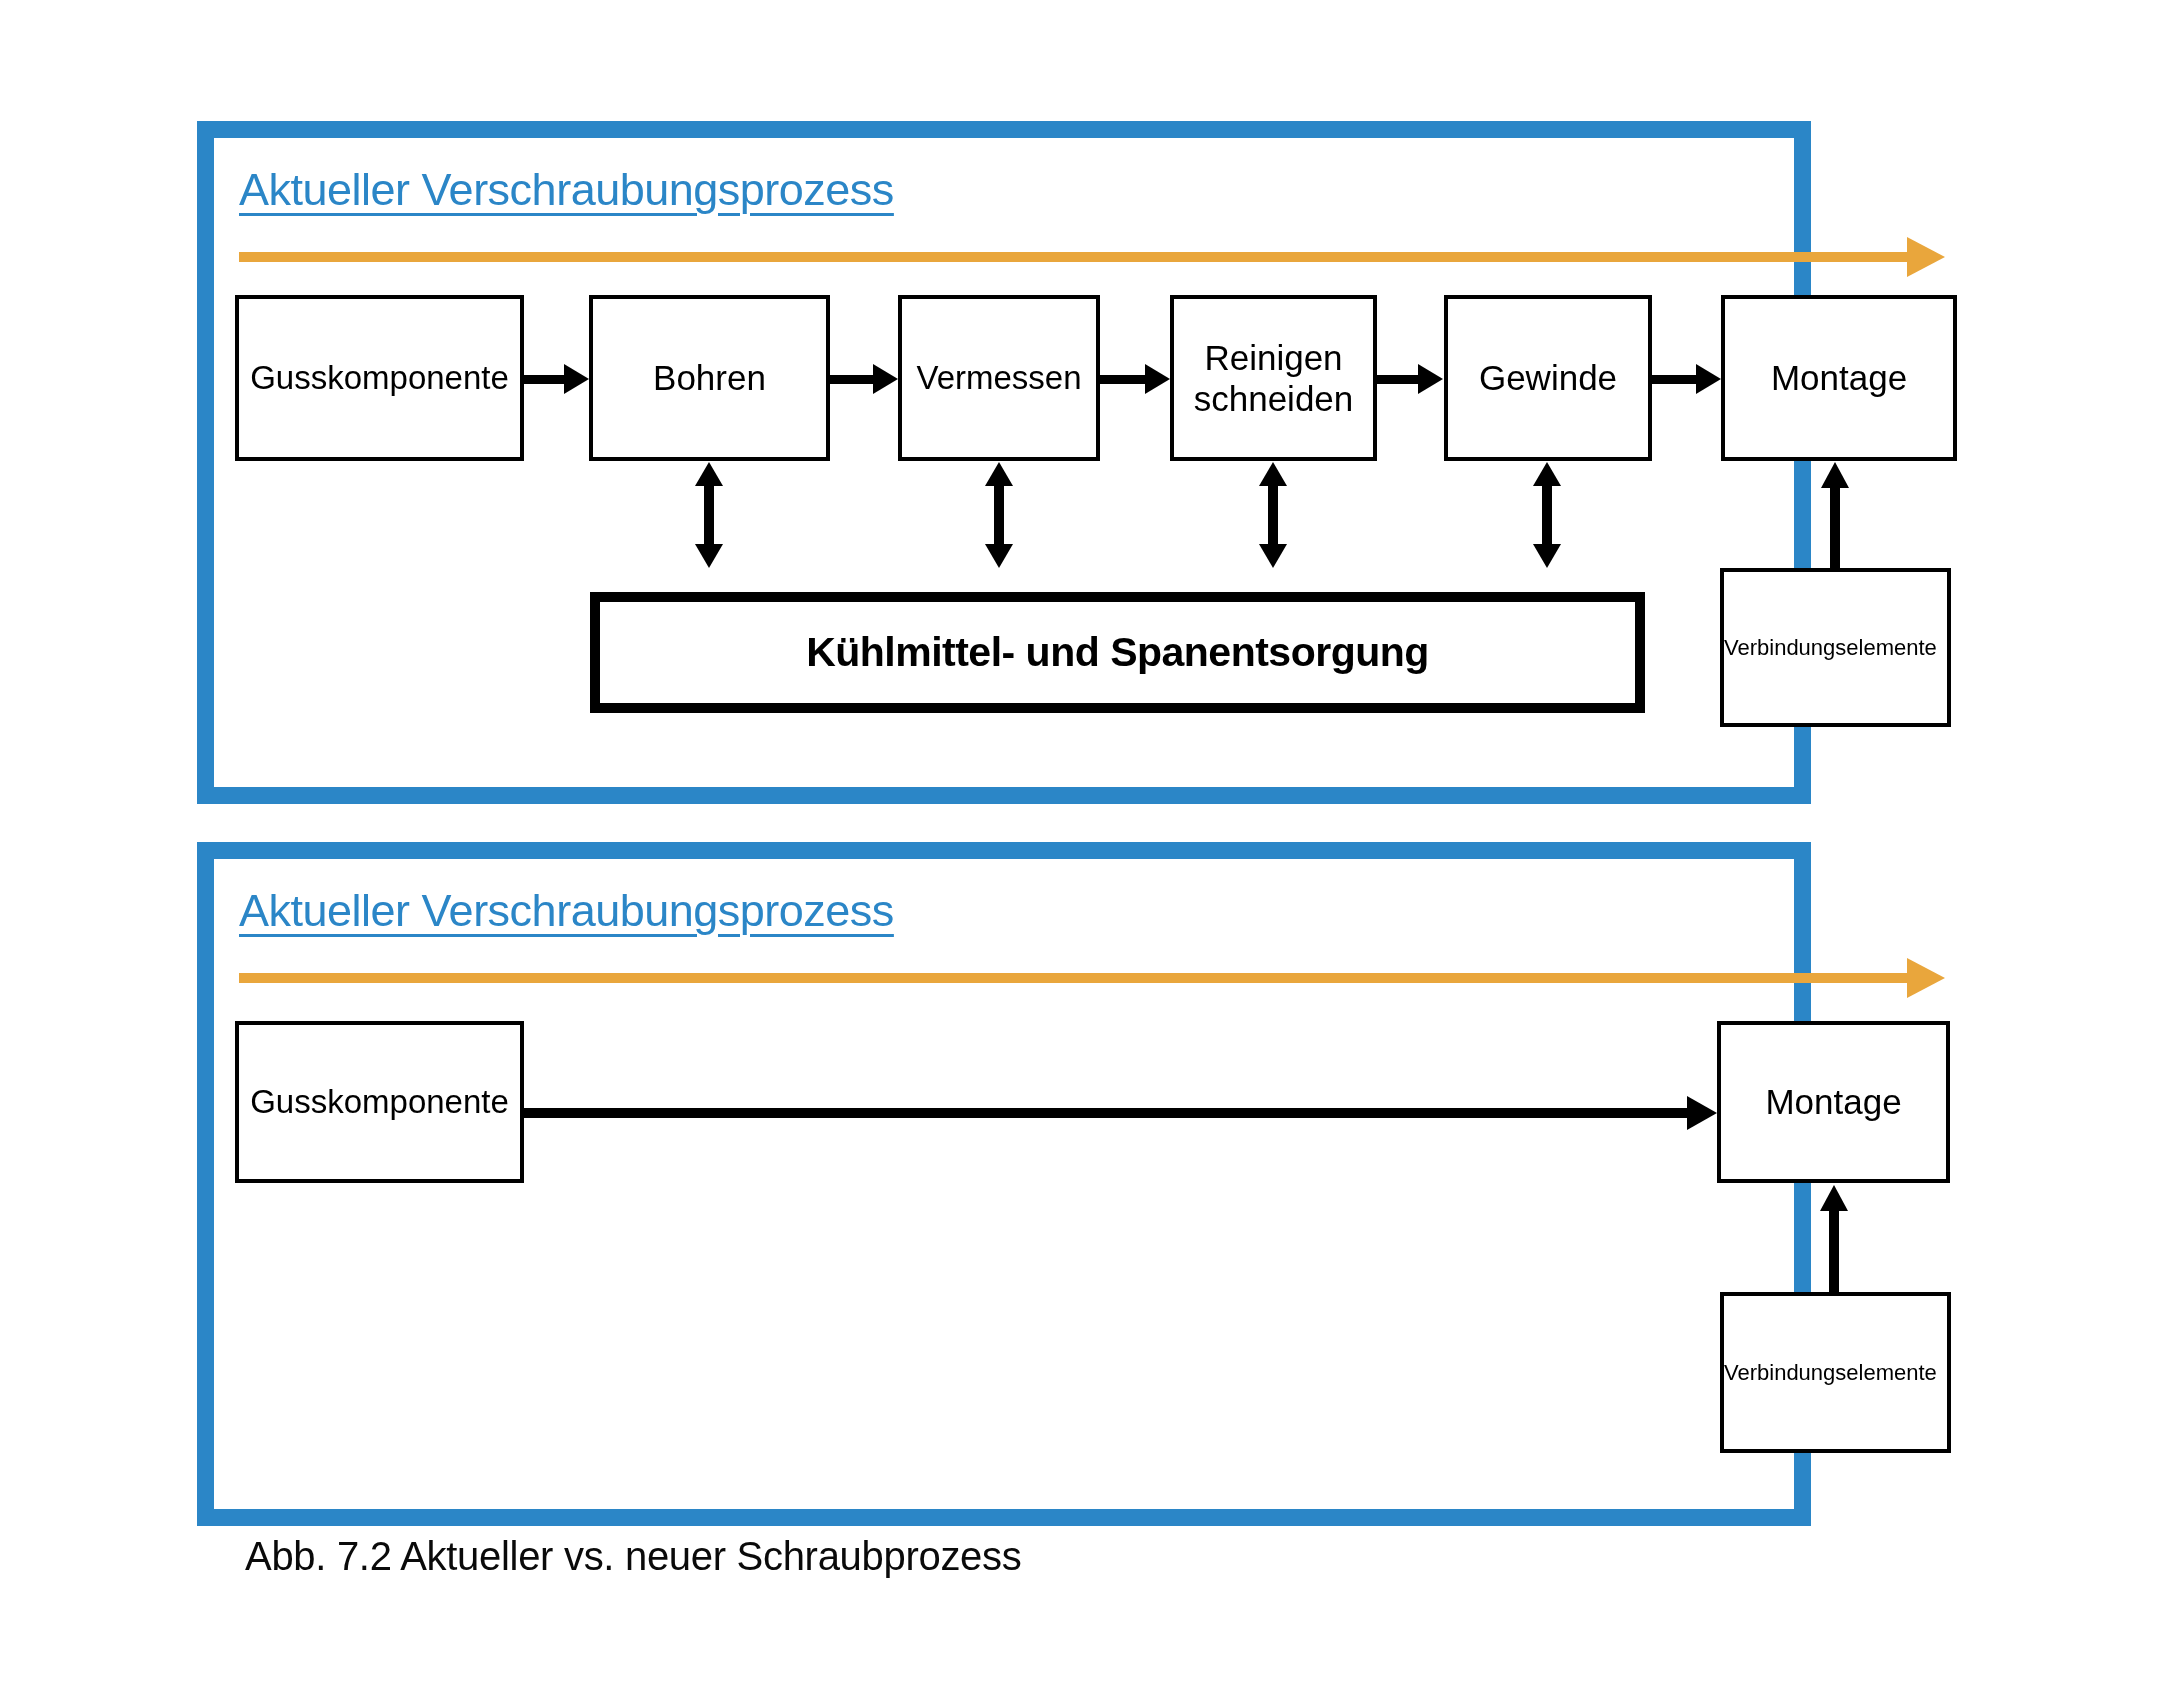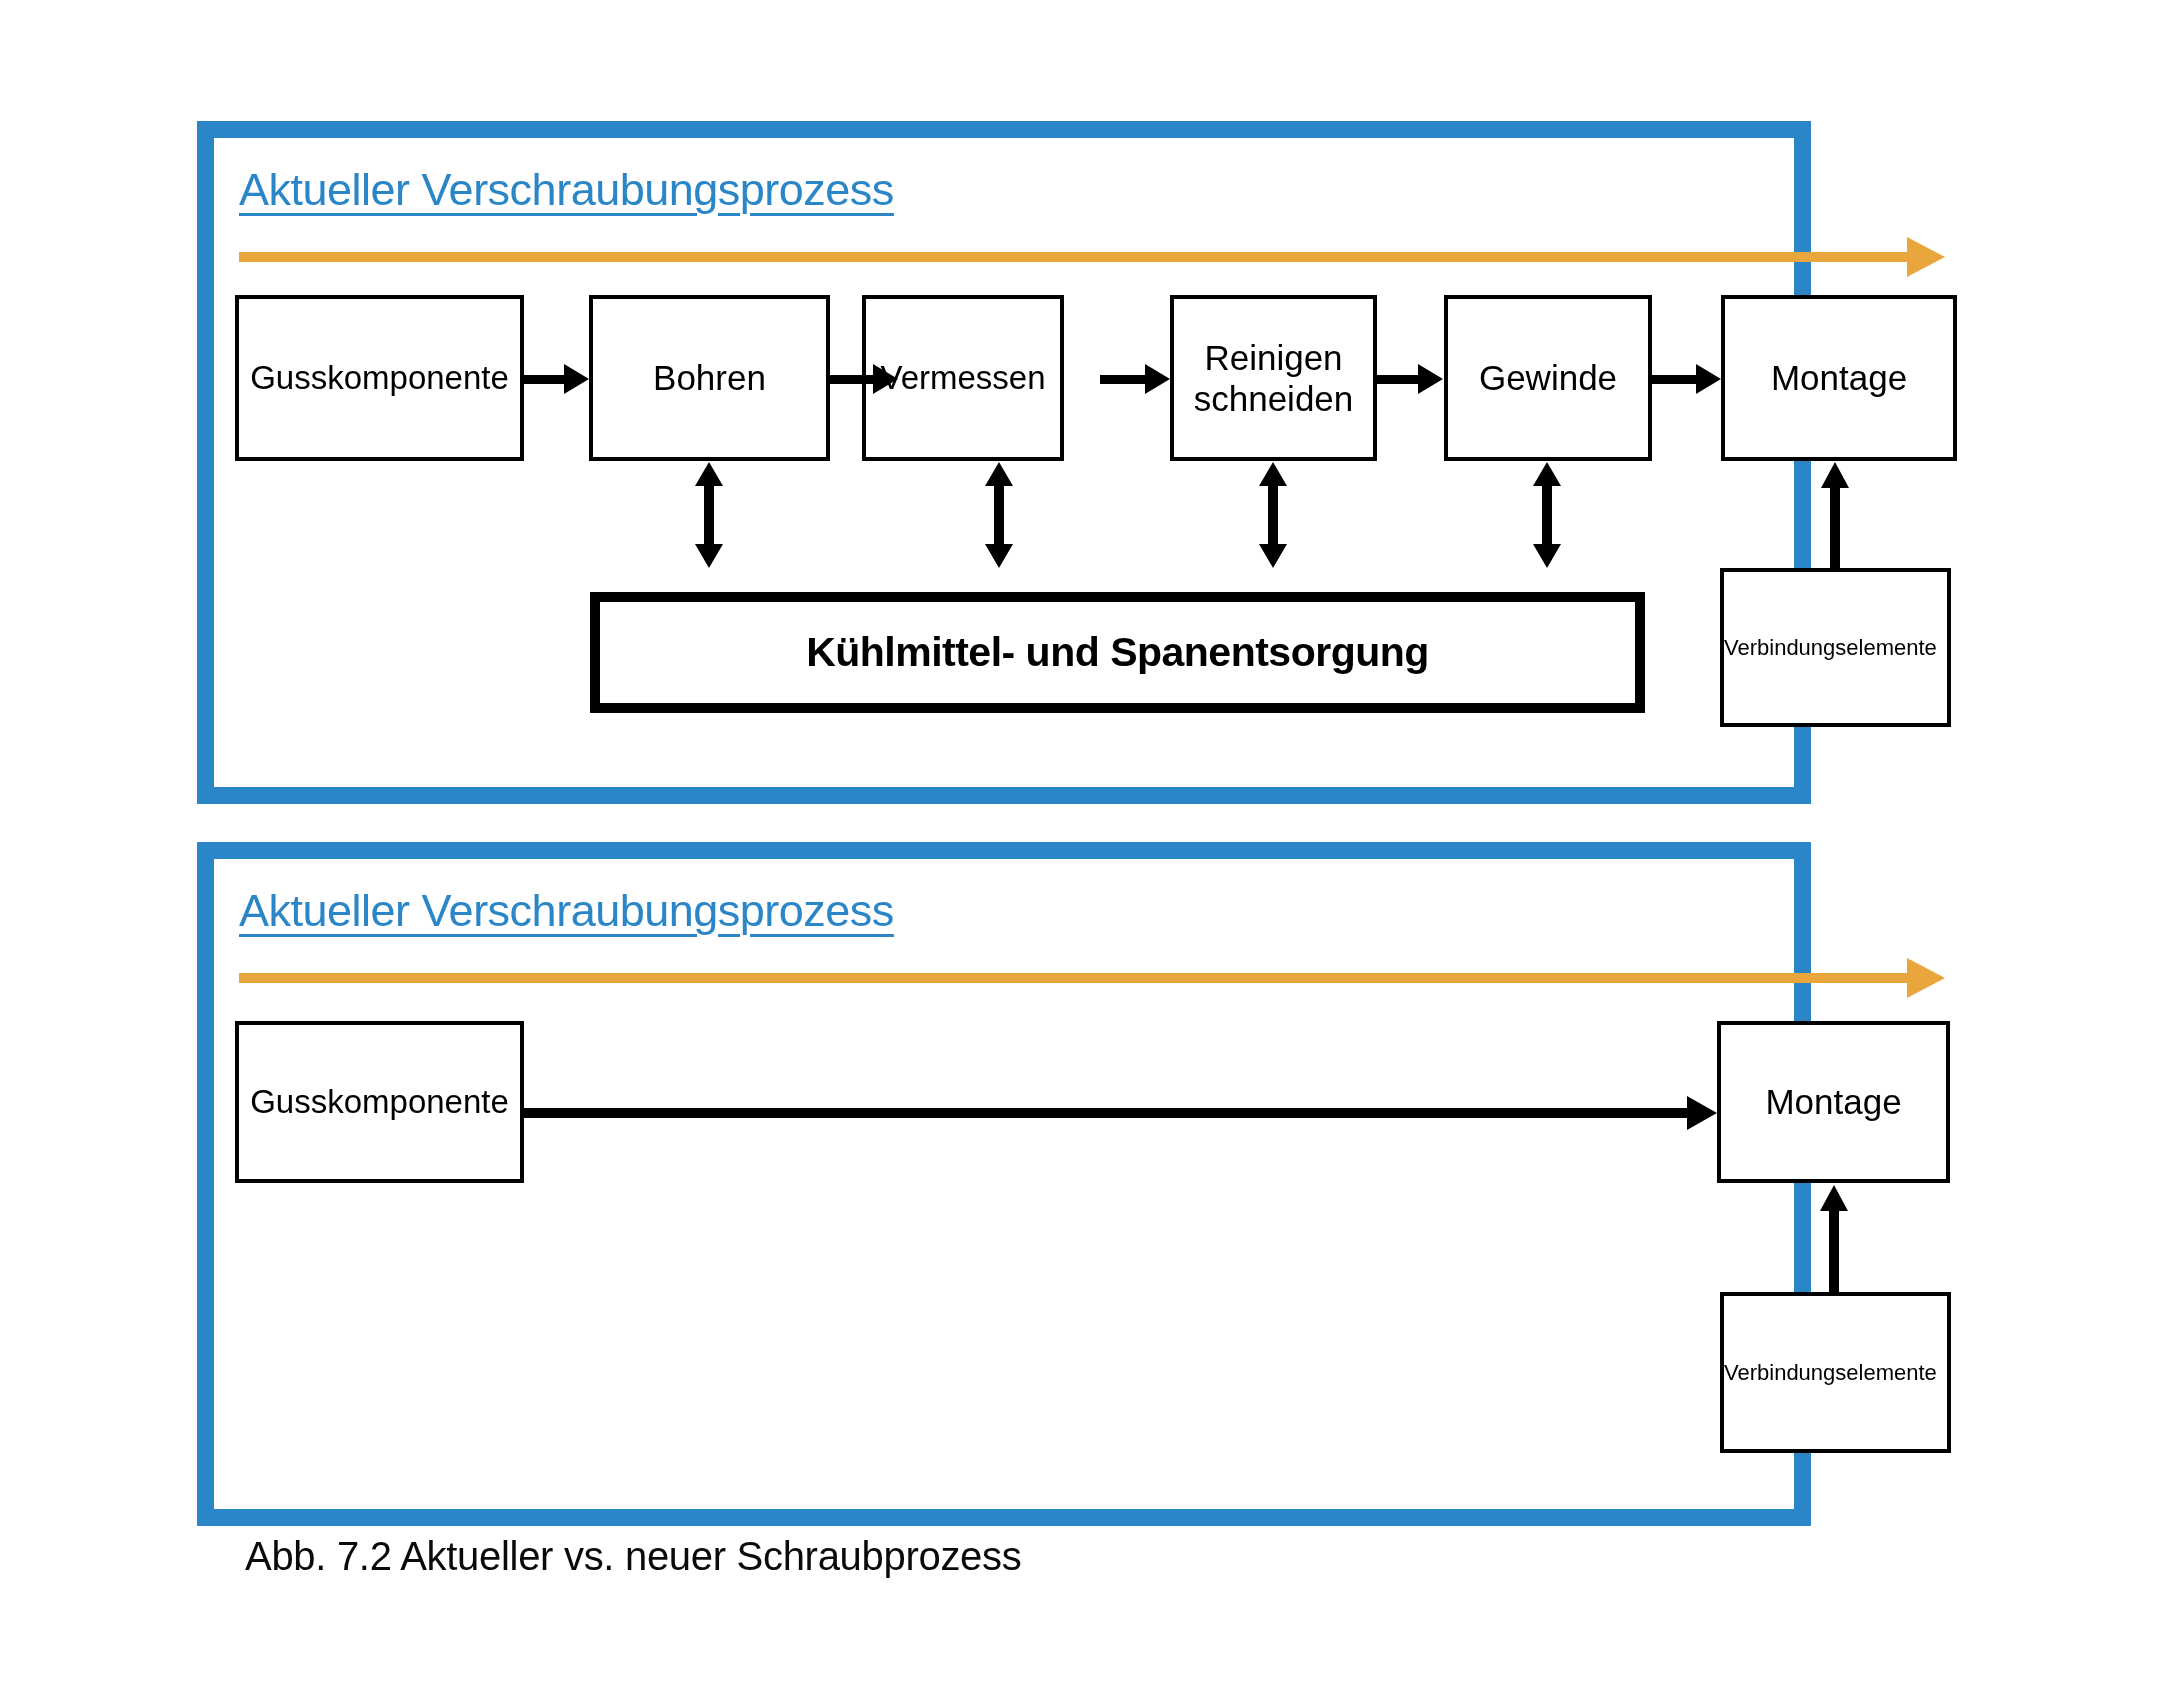--- a/index.html
+++ b/index.html
@@ -24,21 +24,21 @@
   .oarrow .head{width:0;height:0;border-top:20px solid transparent;border-bottom:20px solid transparent;border-left:38px solid #e9a63c;}
   
   .pbox{
     position:absolute;border:4px solid #000;background:#fff;box-sizing:border-box;
     display:flex;align-items:center;justify-content:center;text-align:center;
     font-size:35px;line-height:1.18;padding:0 6px;
   }
   .p1 .pbox{top:157px;height:166px;}
   .b1{left:21px;width:289px;font-size:33px;}
   .b2{left:375px;width:241px;}
-  .b3{left:648px;width:202px;font-size:33px;}
+  .b3{left:684px;width:202px;font-size:33px;}
   .b4{left:956px;width:207px;}
   .b5{left:1230px;width:208px;}
   .b6{left:1507px;width:236px;}
   
   .hconn{position:absolute;top:226px;height:30px;display:flex;align-items:center;}
   .hconn .shaft{flex:1;height:9px;background:#000;}
   .hconn .head{width:0;height:0;border-top:15px solid transparent;border-bottom:15px solid transparent;border-left:25px solid #000;}
   .c1{left:310px;width:65px;}
   .c2{left:616px;width:68px;}
   .c3{left:886px;width:70px;}

